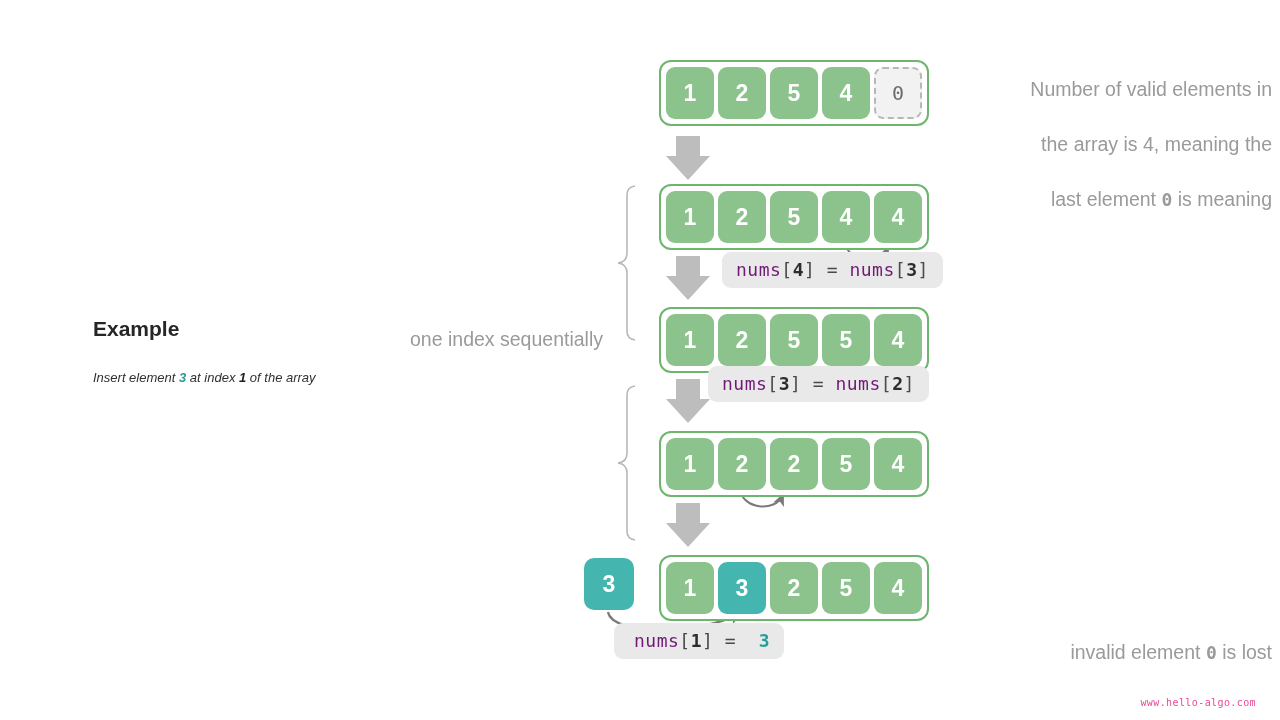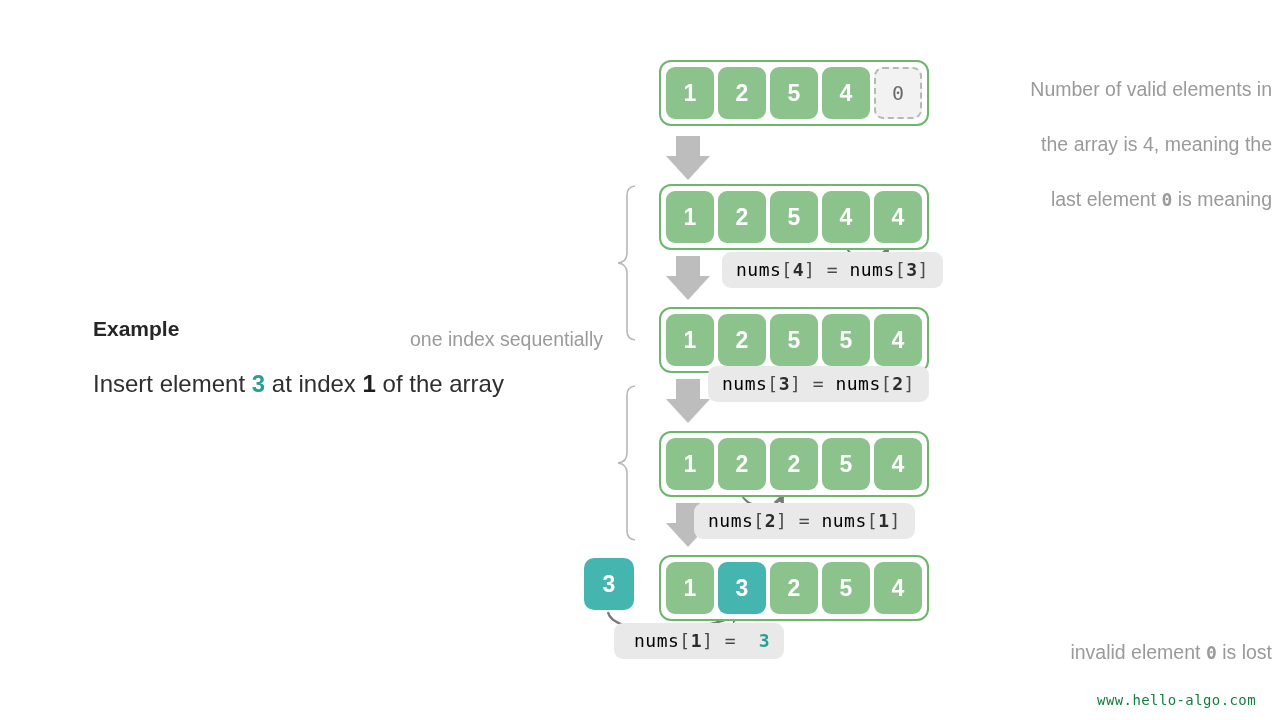--- a/index.html
+++ b/index.html
@@ -57,21 +57,21 @@
     background:#e9e9e9;
     border-radius:9px;
     padding:7px 14px 8px 14px;
     font-family:"DejaVu Sans Mono", monospace;
     font-size:18px;
     letter-spacing:0.5px;
     white-space:nowrap;
     color:#3f3f3f;
     box-sizing:border-box;
   }
-  .chip .fn{color:#000000;}
+  .chip .fn{color:#701a75;}
   .chip .br{color:#4a4a4a;}
   .chip .idx{color:#2c2c2c;font-weight:700;}
   .chip .eq{color:#4a4a4a;}
   .chip .tealv{color:#2a9d96;font-weight:700;}
 
   
   .note{
     position:absolute;
     color:#9a9a9a;
     font-size:19.5px;
@@ -81,29 +81,29 @@
   .note.right{text-align:right;}
   .note.leftal{text-align:right;}
 
   
   .ex-title{
     position:absolute;
     font-size:21px;font-weight:700;color:#262626;
   }
   .ex-sub{
     position:absolute;
-    font-size:24px;color:#2f2f2f;white-space:nowrap;
+    font-size:13px;color:#2f2f2f;white-space:nowrap;font-style:italic;
   }
   .ex-sub b.t{color:#2a9d96;font-weight:700;}
   .ex-sub b.d{color:#1e1e1e;font-weight:700;}
 
   .watermark{
     position:absolute;right:24px;bottom:12px;
     font-family:"DejaVu Sans Mono", monospace;
-    font-size:14px;color:#15803d;letter-spacing:0.4px;
+    font-size:10px;color:#ec4899;letter-spacing:0.4px;
   }
   svg.ov{position:absolute;left:0;top:0;width:1280px;height:720px;pointer-events:none;}
 </style>
 </head>
 <body>
 
 <div class="stage">
 
   <svg class="ov" viewBox="0 0 1280 720">
     <defs>
@@ -199,23 +199,20 @@
   </div>
 
   <div class="arr" style="left:659px;top:431px;">
     <div class="cell">1</div>
     <div class="cell">2</div>
     <div class="cell">2</div>
     <div class="cell">5</div>
     <div class="cell">4</div>
   </div>
 
-  <div class="chip" style="left:694px;top:503px;">
-    <span class="fn">nums</span><span class="br">[</span><span class="idx">2</span><span class="br">]</span>&nbsp;<span class="eq">=</span>&nbsp;<span class="fn">nums</span><span class="br">[</span><span class="idx">1</span><span class="br">]</span>
-  </div>
 
   <div class="insert-box" style="left:584px;top:558px;">3</div>
 
   <div class="arr" style="left:659px;top:555px;">
     <div class="cell">1</div>
     <div class="cell teal">3</div>
     <div class="cell">2</div>
     <div class="cell">5</div>
     <div class="cell">4</div>
   </div>

